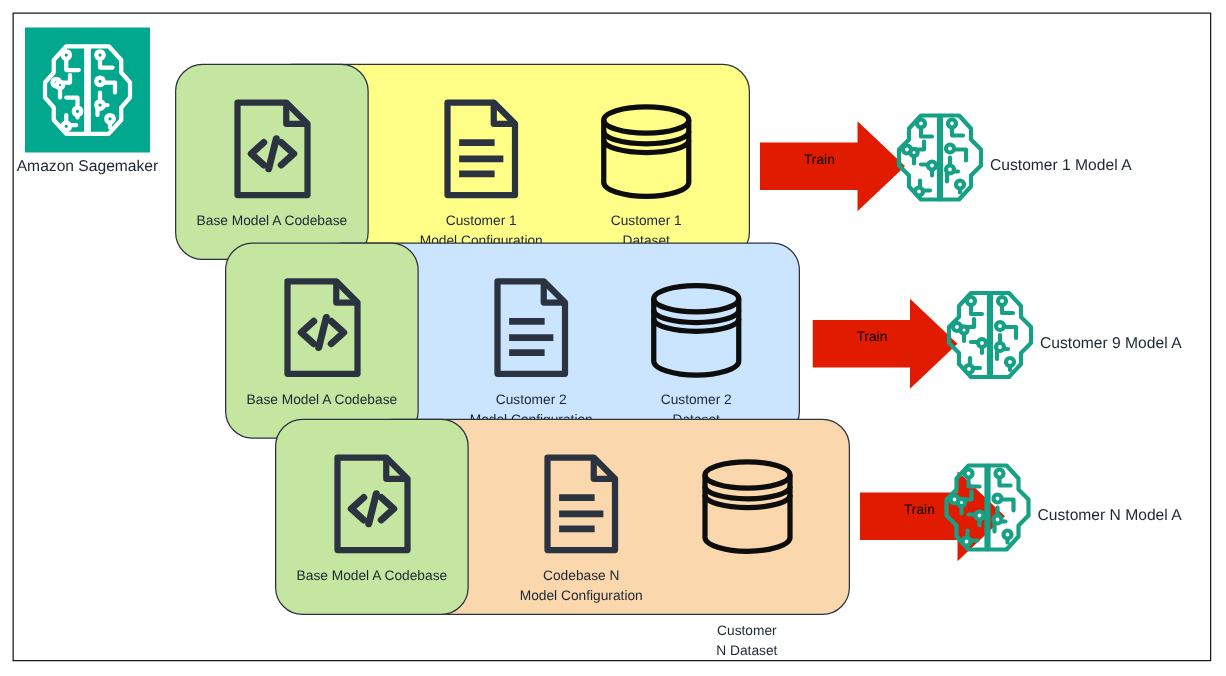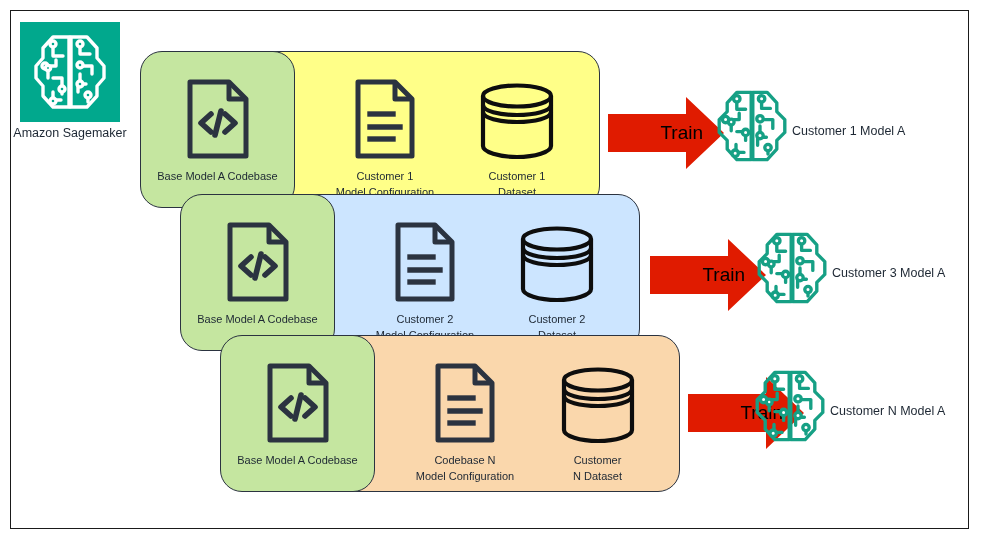--- a/index.html
+++ b/index.html
@@ -85,23 +85,23 @@
     white-space: pre-line;
   }
   .icon-wrap { display: block; }
 
   
   .arrow {
     position: absolute;
   }
   .arrow-label {
     position: absolute;
-    font-size: 19px;
+    font-size: 11px;
     color: #000000;
-    text-align: right;
+    text-align: center;
     white-space: nowrap;
   }
 
   
   .output {
     position: absolute;
     display: flex;
     flex-direction: row;
     align-items: center;
   }
@@ -313,21 +313,21 @@
           <circle cx="24" cy="45" r="3.6" fill="#ffffff"></circle>
           <circle cx="42" cy="58" r="4" fill="#ffffff"></circle>
           <circle cx="29" cy="84" r="4" fill="#ffffff"></circle>
           <circle cx="62" cy="16" r="4" fill="#ffffff"></circle>
           <circle cx="60" cy="41" r="4" fill="#ffffff"></circle>
           <circle cx="60" cy="62" r="4" fill="#ffffff"></circle>
           <circle cx="70" cy="77" r="4" fill="#ffffff"></circle>
         </g>
       </svg>
     </span>
-    <span class="out-label">Customer 3 Model A</span>
+    <span class="out-label">Customer 9 Model A</span>
   </div>
 
   <div class="panel panel-orange" style="left:292px; top:335px; width:388px; height:157px;"></div>
 
   <div class="card-green" style="left:220px; top:335px; width:155px; height:157px;"></div>
 
   <div class="item" style="left:220px; top:362px; width:155px;">
     <span class="icon-wrap">
       <svg width="66" height="82" viewBox="0 0 66 82">
         <path d="M5 4 H44 L61 21 V78 H5 Z" fill="none" stroke="#2b3340" stroke-width="5" stroke-linejoin="round"></path>
@@ -347,21 +347,21 @@
         <path d="M42 4 V21 H59" fill="none" stroke="#2b3340" stroke-width="5" stroke-linejoin="round"></path>
         <path d="M17 36 H40" stroke="#2b3340" stroke-width="5.4" stroke-linecap="square"></path>
         <path d="M17 49 H47" stroke="#2b3340" stroke-width="5.4" stroke-linecap="square"></path>
         <path d="M17 61 H40" stroke="#2b3340" stroke-width="5.4" stroke-linecap="square"></path>
       </svg>
     </span>
     <span class="caption">Codebase N
 Model Configuration</span>
   </div>
 
-  <div class="item" style="left:535px; top:366px; width:125px;">
+  <div class="item" style="left:535px; top:366px; width:125px;gap:44px;">
     <span class="icon-wrap">
       <svg width="80" height="78" viewBox="0 0 80 78">
         <path d="M6 14 V64 C6 70 22 75 40 75 C58 75 74 70 74 64 V14" fill="none" stroke="#0d0d0d" stroke-width="4.2"></path>
         <ellipse cx="40" cy="14" rx="34" ry="10.5" fill="none" stroke="#0d0d0d" stroke-width="4.2"></ellipse>
         <path d="M6 23 C6 29 22 33 40 33 C58 33 74 29 74 23" fill="none" stroke="#0d0d0d" stroke-width="4.2"></path>
         <path d="M6 30 C6 36 22 40 40 40 C58 40 74 36 74 30" fill="none" stroke="#0d0d0d" stroke-width="4.2"></path>
       </svg>
     </span>
     <span class="caption">Customer
 N Dataset</span>

